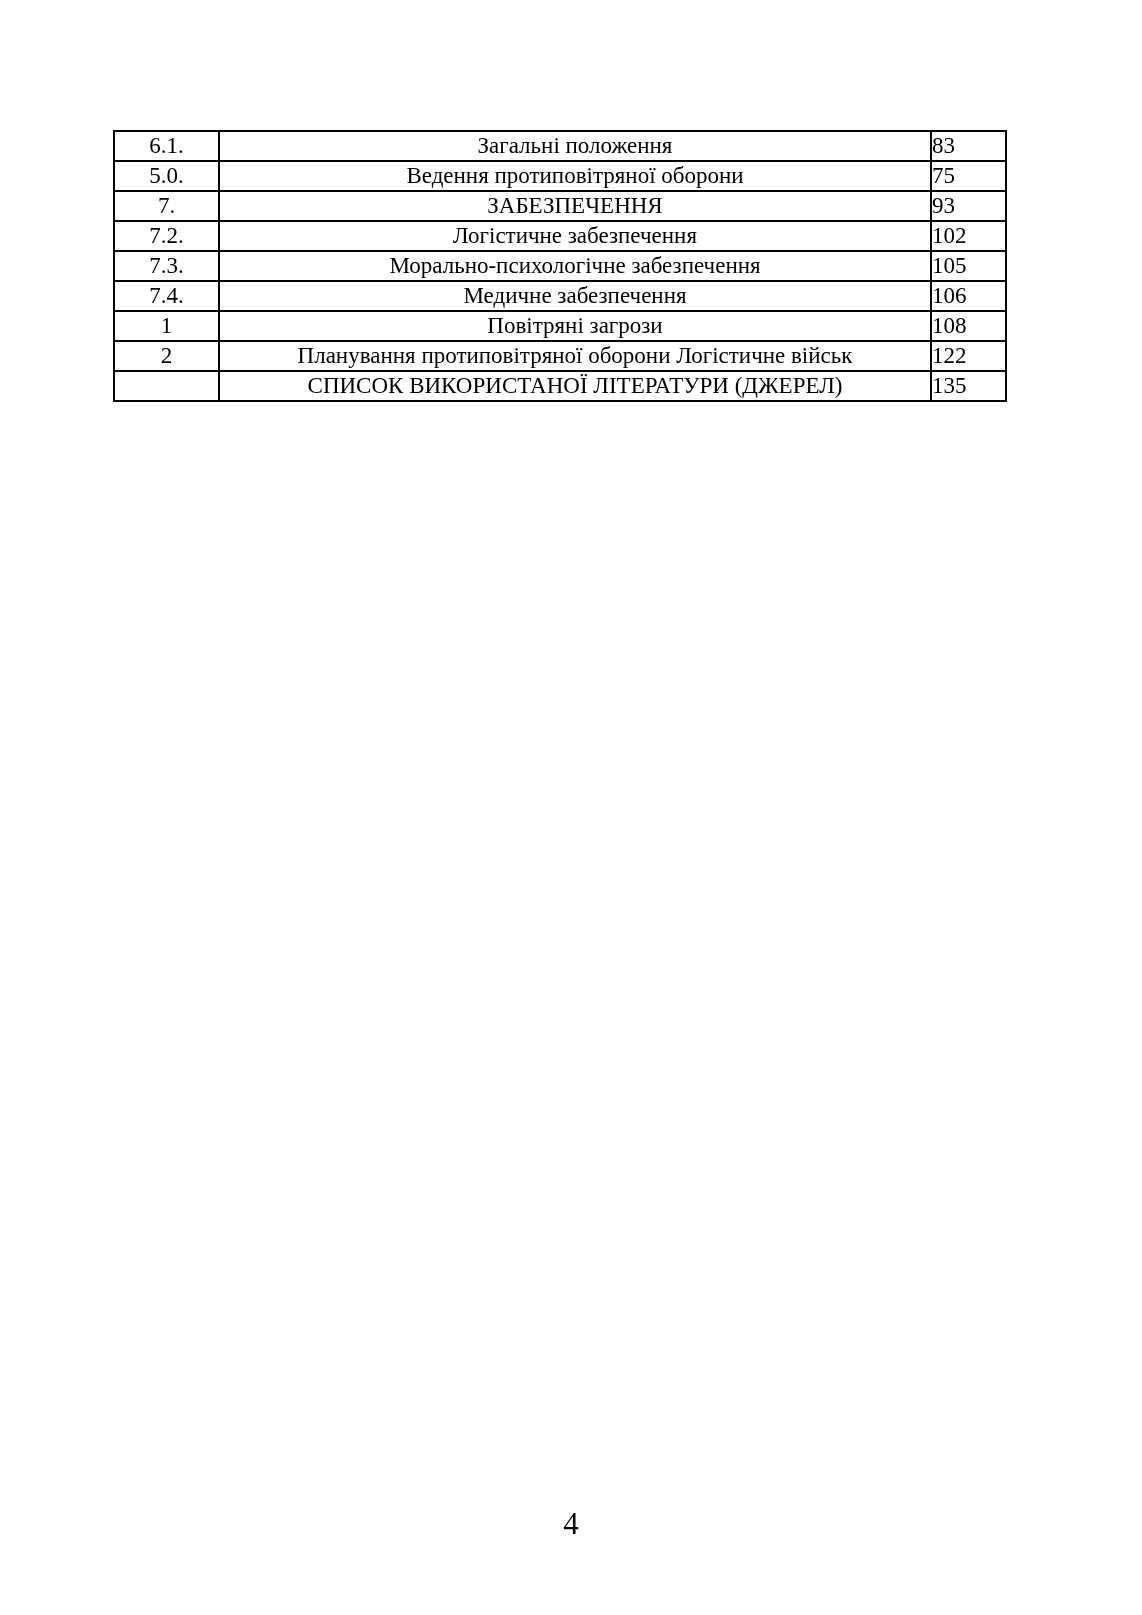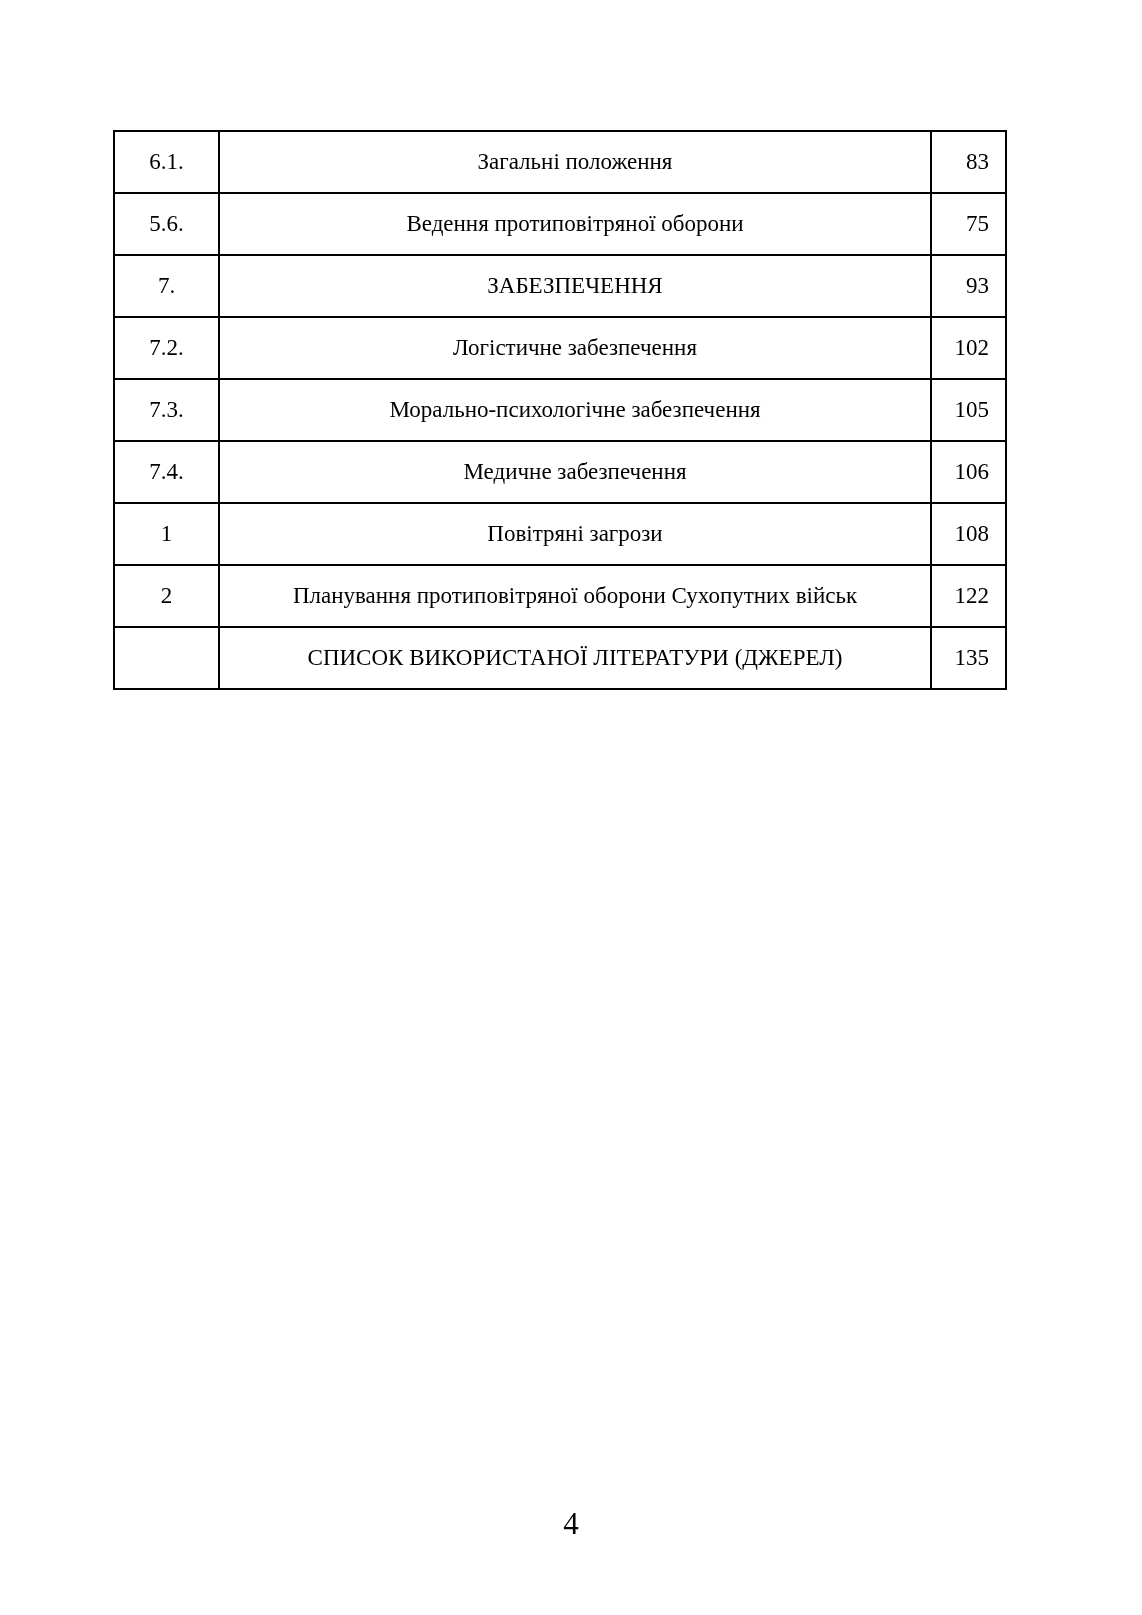--- a/index.html
+++ b/index.html
@@ -27,30 +27,30 @@
     width: 892px;
     border-collapse: collapse;
     table-layout: fixed;
   }
   table.toc col.c1 { width: 105px; }
   table.toc col.c2 { width: 712px; }
   table.toc col.c3 { width: 75px; }
   table.toc td {
     border: 2px solid #000000;
     height: 28px;
-    padding: 16px;
+    padding: 0;
     font-size: 23px;
     line-height: 28px;
     white-space: nowrap;
     overflow: hidden;
     vertical-align: middle;
   }
   td.num { text-align: center; }
   td.title { text-align: center; padding-left: 5px; }
-  td.pg { text-align: right; }
+  td.pg { text-align: left; }
   .folio {
     position: absolute;
     top: 1508px;
     left: 0;
     width: 100%;
     text-align: center;
     font-size: 31px;
     line-height: 31px;
   }
 </style>
@@ -65,21 +65,21 @@
         <col class="c2">
         <col class="c3">
       </colgroup>
     <tbody>
       <tr>
         <td class="num">6.1.</td>
         <td class="title">Загальні положення</td>
         <td class="pg">83</td>
       </tr>
       <tr>
-        <td class="num">5.6.</td>
+        <td class="num">5.0.</td>
         <td class="title">Ведення протиповітряної оборони</td>
         <td class="pg">75</td>
       </tr>
       <tr>
         <td class="num">7.</td>
         <td class="title">ЗАБЕЗПЕЧЕННЯ</td>
         <td class="pg">93</td>
       </tr>
       <tr>
         <td class="num">7.2.</td>
@@ -96,21 +96,21 @@
         <td class="title">Медичне забезпечення</td>
         <td class="pg">106</td>
       </tr>
       <tr>
         <td class="num">1</td>
         <td class="title">Повітряні загрози</td>
         <td class="pg">108</td>
       </tr>
       <tr>
         <td class="num">2</td>
-        <td class="title">Планування протиповітряної оборони Сухопутних військ</td>
+        <td class="title">Планування протиповітряної оборони Логістичне військ</td>
         <td class="pg">122</td>
       </tr>
       <tr>
         <td class="num"></td>
         <td class="title">СПИСОК ВИКОРИСТАНОЇ ЛІТЕРАТУРИ (ДЖЕРЕЛ)</td>
         <td class="pg">135</td>
       </tr>
     </tbody>
   </table>
 

